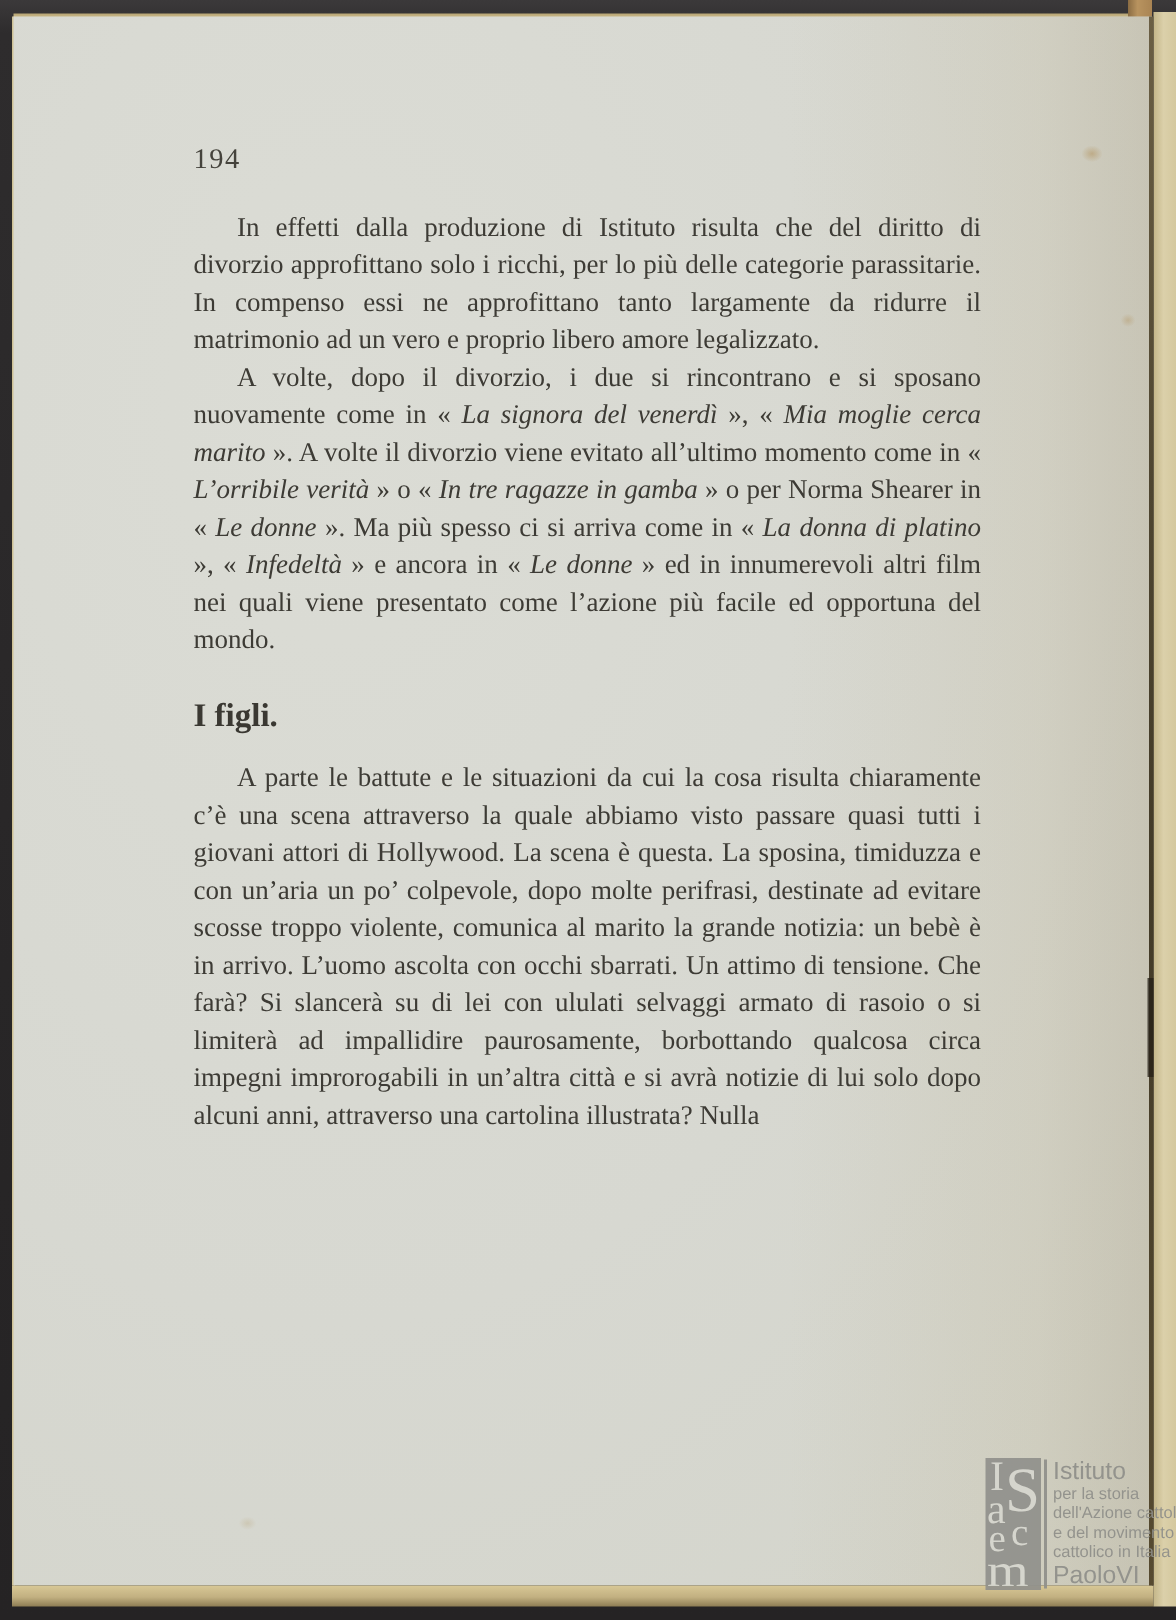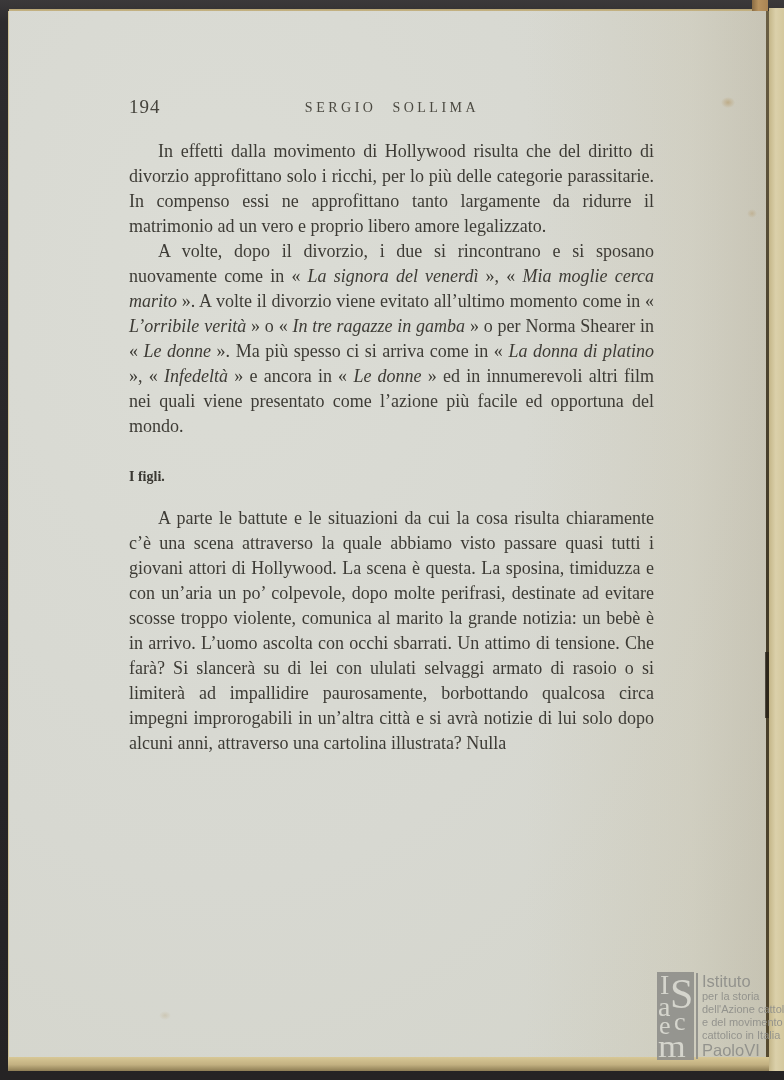--- a/index.html
+++ b/index.html
@@ -48,21 +48,21 @@
   }
   .text-block{
     position:absolute;left:129px;top:139px;width:525px;
     font-size:18px;line-height:25px;color:#3d3b35;
     text-align:justify;
     hyphens:auto;-webkit-hyphens:auto;
   }
   .text-block p{margin:0;}
   .text-block p.indent{text-indent:29px;}
   .section-heading{
-    font-size:14px;font-weight:bold;color:#3a3832;
+    font-size:22px;font-weight:bold;color:#3a3832;
     margin:25px 0 17px 0;line-height:25px;
   }
   
   .watermark{
     position:absolute;left:657px;top:972px;display:flex;align-items:flex-start;
     opacity:.92;z-index:5;
   }
   .wm-monogram{
     position:relative;width:37px;height:88px;
     background:#91918c;
@@ -92,24 +92,23 @@
   <div class="edge-left"></div>
   <div class="spine-sliver"></div>
 
   <div class="page">
     <div class="spot spot1"></div>
     <div class="spot spot2"></div>
     <div class="spot spot3"></div>
   </div>
 
   <span class="page-number">194</span>
-  <div class="running-header">SERGIO SOLLIMA</div>
 
   <div class="text-block" lang="it">
-    <p class="indent"><span>In effetti dalla movimento di Hollywood risulta che del diritto di divorzio approfittano solo i ricchi, per lo più delle categorie parassitarie. In compenso essi ne approfittano tanto largamente da ridurre il matrimonio ad un vero e proprio libero amore legalizzato.</span></p>
+    <p class="indent"><span>In effetti dalla produzione di Istituto risulta che del diritto di divorzio approfittano solo i ricchi, per lo più delle categorie parassitarie. In compenso essi ne approfittano tanto largamente da ridurre il matrimonio ad un vero e proprio libero amore legalizzato.</span></p>
     <p class="indent"><span>A volte, dopo il divorzio, i due si rincontrano e si sposano nuovamente come in « </span><i>La signora del venerdì</i><span> », « </span><i>Mia moglie cerca marito</i><span> ». A volte il divorzio viene evitato all’ultimo momento come in « </span><i>L’orribile verità</i><span> » o « </span><i>In tre ragazze in gamba</i><span> » o per Norma Shearer in « </span><i>Le donne</i><span> ». Ma più spesso ci si arriva come in « </span><i>La donna di platino</i><span> », « </span><i>Infedeltà</i><span> » e ancora in « </span><i>Le donne</i><span> » ed in innumerevoli altri film nei quali viene presentato come l’azione più facile ed opportuna del mondo.</span></p>
     <h3 class="section-heading">I figli.</h3>
     <p class="indent"><span>A parte le battute e le situazioni da cui la cosa risulta chiaramente c’è una scena attraverso la quale abbiamo visto passare quasi tutti i giovani attori di Hollywood. La scena è questa. La sposina, timiduzza e con un’aria un po’ colpevole, dopo molte perifrasi, destinate ad evitare scosse troppo violente, comunica al marito la grande notizia: un bebè è in arrivo. L’uomo ascolta con occhi sbarrati. Un attimo di tensione. Che farà? Si slancerà su di lei con ululati selvaggi armato di rasoio o si limiterà ad impallidire paurosamente, borbottando qualcosa circa impegni improrogabili in un’altra città e si avrà notizie di lui solo dopo alcuni anni, attraverso una cartolina illustrata? Nulla</span></p>
   </div>
 
   <div class="edge-bottom"></div>
   <div class="facing-strip"></div>
   <div class="gutter-line"></div>
   <div class="gutter-dark"></div>
 

